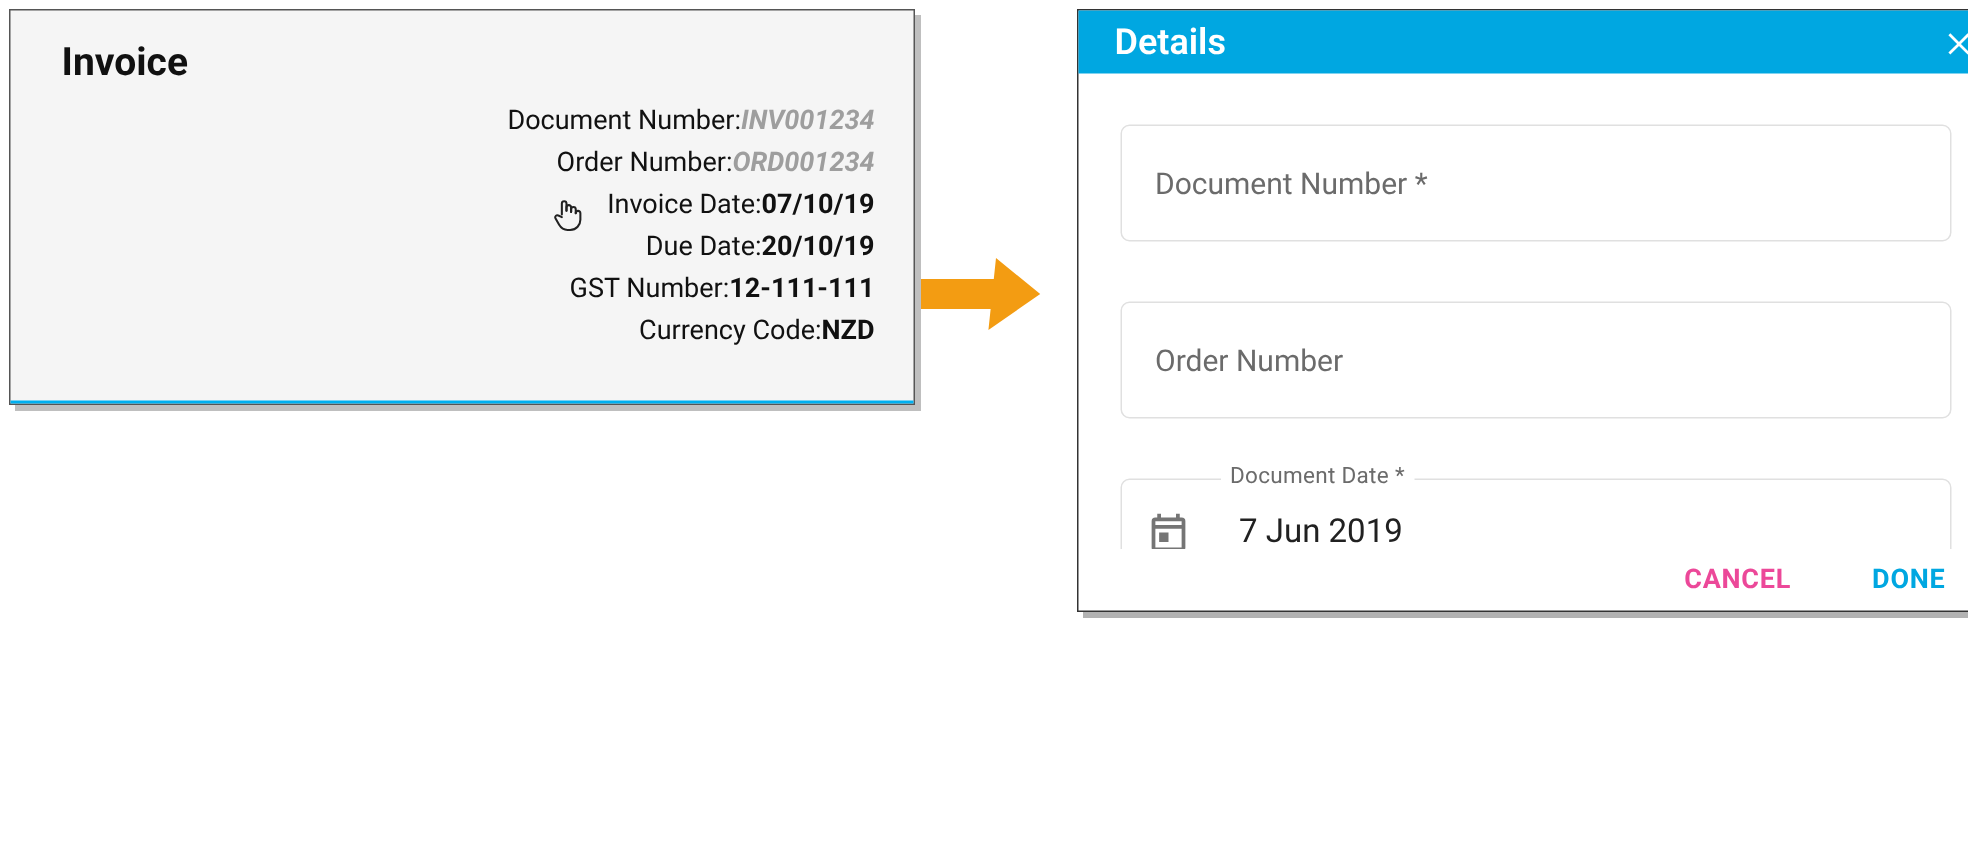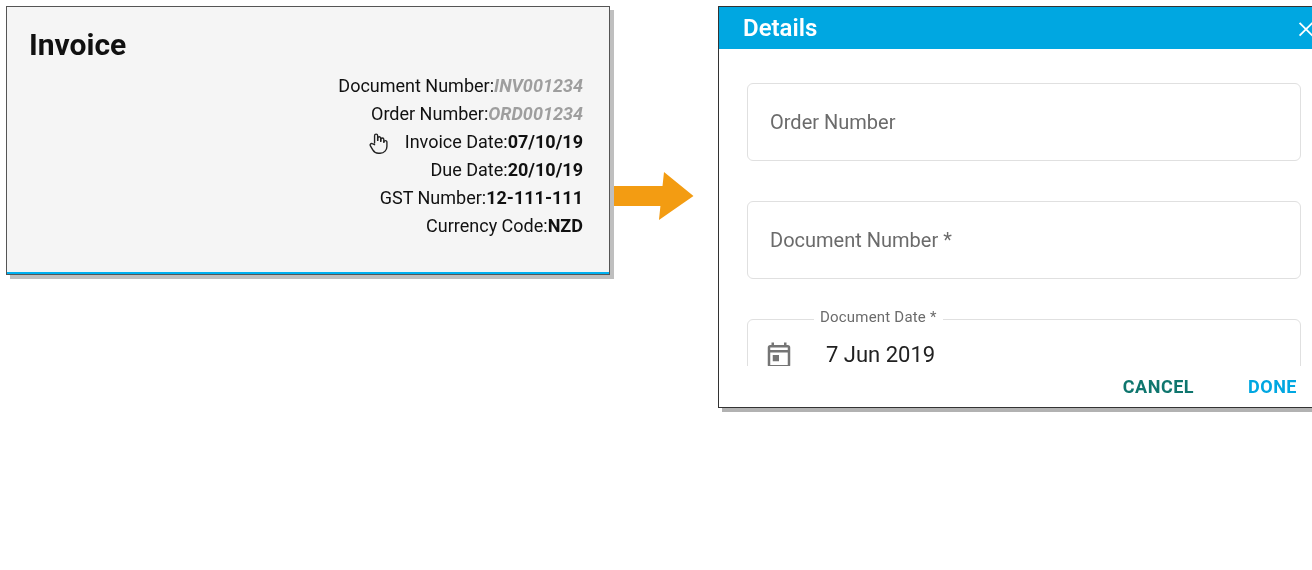--- a/index.html
+++ b/index.html
@@ -19,22 +19,22 @@
     top: 6px;
     width: 604px;
     background: #f5f5f5;
     border: 1px solid #555;
     box-shadow: 4px 4px 0 rgba(0,0,0,0.25);
   }
   .invoice-panel .inner {
     padding: 20px 26px 18px 22px;
   }
   .invoice-panel h2 {
-    margin: 0 0 10px 0;
-    font-size: 30px;
+    margin: 0 0 10px 12px;
+    font-size: 26px;
     font-weight: 700;
     color: #111;
   }
   .kv-row {
     display: flex;
     justify-content: flex-end;
     align-items: center;
     font-size: 18px;
     line-height: 28px;
     color: #111;
@@ -185,21 +185,21 @@
   .btn {
     font-size: 18px;
     font-weight: 700;
     letter-spacing: 0.5px;
     cursor: pointer;
     background: none;
     border: none;
     padding: 8px 4px;
     font-family: inherit;
   }
-  .btn.cancel { color: #0f766e; }
+  .btn.cancel { color: #ec4899; }
   .btn.done { color: #00a7e1; }
 </style>
 </head>
 <body>
 
 <div class="invoice-panel">
   <div class="inner">
     <h2>Invoice</h2>
 
     <div class="kv-row">
@@ -250,25 +250,25 @@
       <svg width="22" height="22" viewBox="0 0 24 24">
         <path fill="#fff" d="M18.3 5.71 12 12.01l-6.3-6.3L4.29 7.12l6.3 6.3-6.3 6.29 1.41 1.41 6.3-6.29 6.3 6.29 1.41-1.41-6.3-6.29 6.3-6.3z"></path>
       </svg>
     </span>
   </div>
 
   <div class="dialog-body-wrap">
     <div class="dialog-body">
 
       <div class="field">
+        <span class="placeholder-label">Document Number *</span>
+      </div>
+
+      <div class="field">
         <span class="placeholder-label">Order Number</span>
-      </div>
-
-      <div class="field">
-        <span class="placeholder-label">Document Number *</span>
       </div>
 
       <div class="field date">
         <span class="mini-label">Document Date *</span>
         <span class="cal-icon">
           <svg width="30" height="30" viewBox="0 0 24 24">
               <path fill="#757575" d="M19 4h-1V2h-2v2H8V2H6v2H5a2 2 0 0 0-2 2v14a2 2 0 0 0 2 2h14a2 2 0 0 0 2-2V6a2 2 0 0 0-2-2zm0 16H5V10h14v10zm0-12H5V6h14v2zM7 12h5v5H7z"></path>
             </svg>
         </span>
         <span class="value">7 Jun 2019</span>

